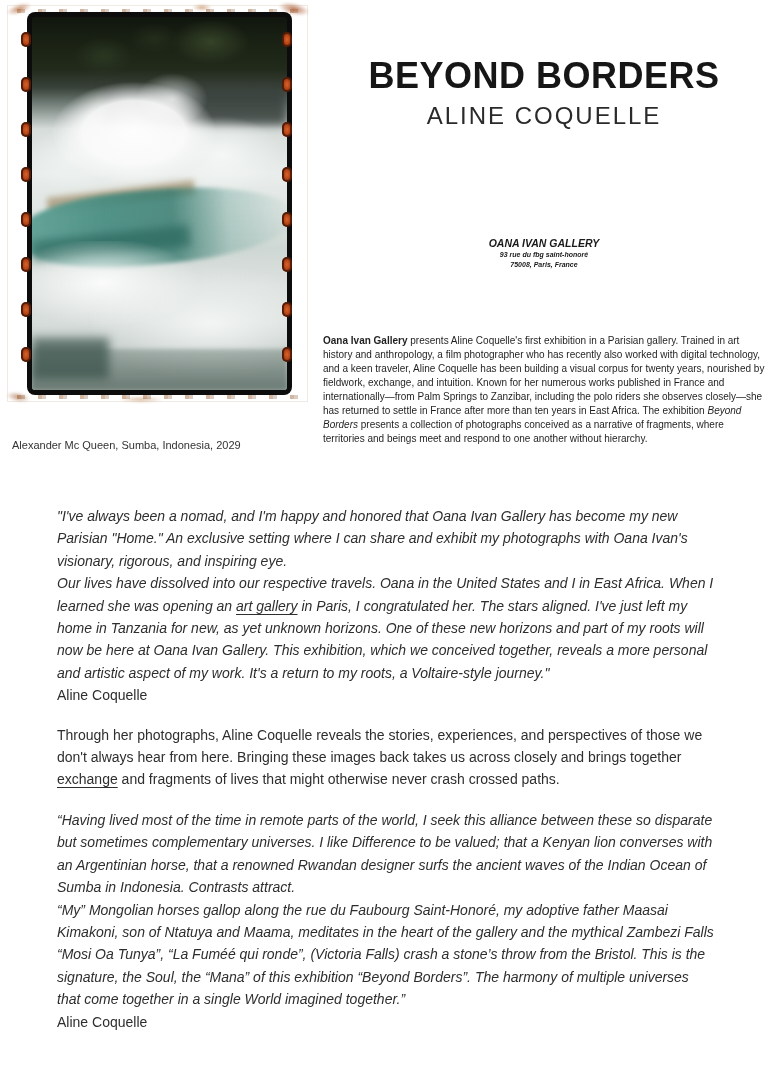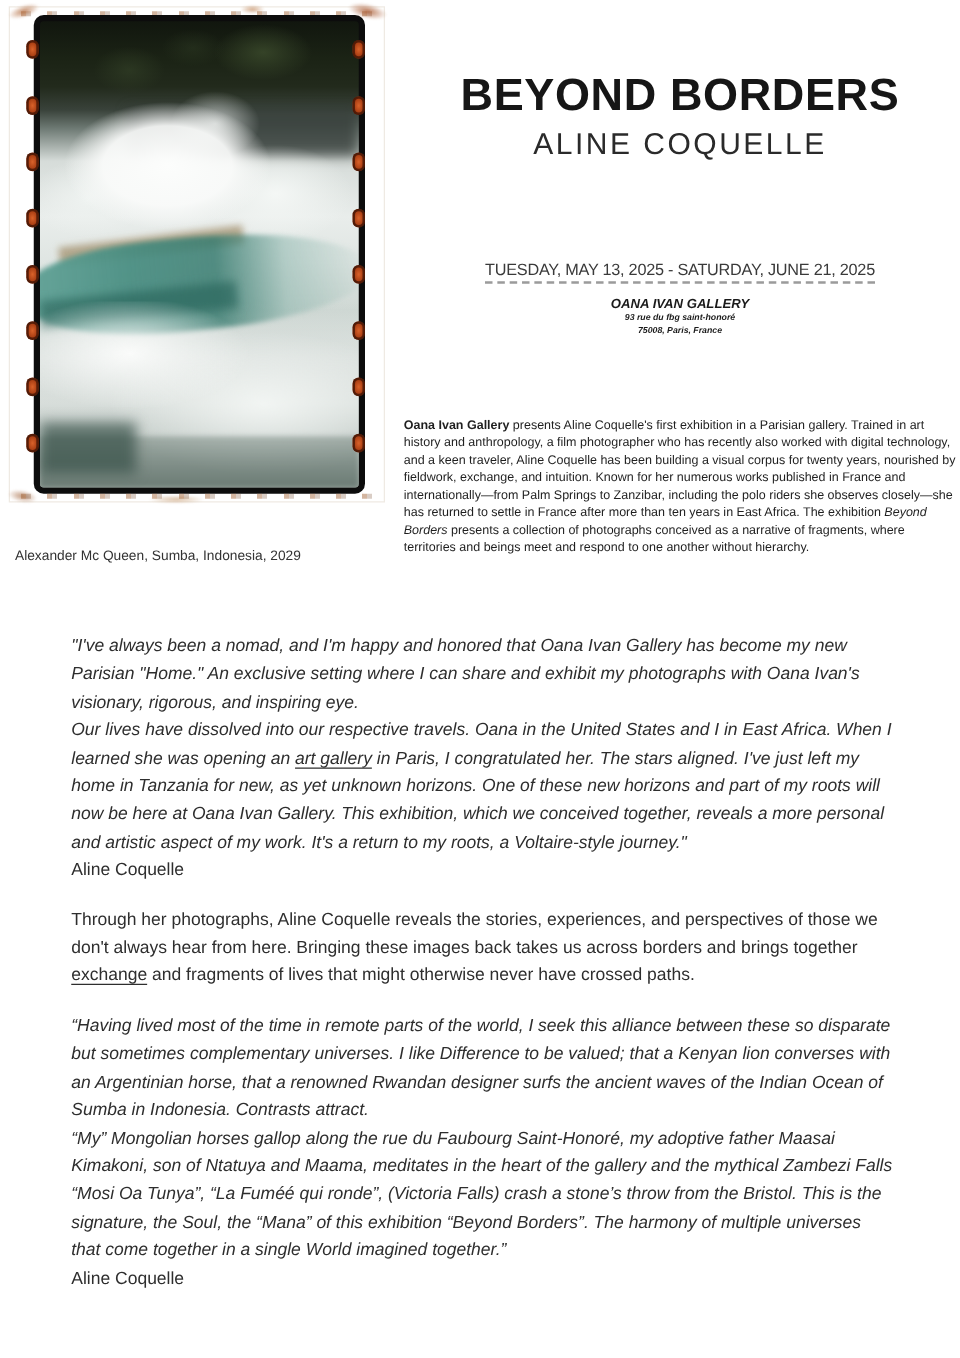--- a/index.html
+++ b/index.html
@@ -133,41 +133,38 @@
 
   <div class="caption">
     <br>
     <span>Alexander Mc Queen, Sumba, Indonesia, 2029</span>
   </div>
 
   <div class="hdr">
     <div class="title">BEYOND BORDERS</div>
     <div class="subtitle">ALINE COQUELLE</div>
   </div>
-  <div class="dates">
-    <span class="dates-text">TUESDAY, MAY 13, 2025 - SATURDAY, JUNE 21, 2025</span>
-  </div>
   <div class="gallery">
     <div class="gname">OANA IVAN GALLERY</div>
     <div class="gaddr">93 rue du fbg saint-honoré</div>
     <div class="gaddr">75008, Paris,  France</div>
   </div>
   <p class="intro">
     <strong>Oana Ivan Gallery</strong><span> presents Aline Coquelle's first exhibition in a Parisian gallery. Trained in art history and anthropology, a film photographer who has recently also worked with digital technology, and a keen traveler, Aline Coquelle has been building a visual corpus for twenty years, nourished by fieldwork, exchange, and intuition. Known for her numerous works published in France and internationally—from Palm Springs to Zanzibar, including the polo riders she observes closely—she has returned to settle in France after more than ten years in East Africa. The exhibition </span><em>Beyond Borders</em><span> presents a collection of photographs conceived as a narrative of fragments, where territories and beings meet and respond to one another without hierarchy.</span>
   </p>
 
   <div class="main-text">
     <p class="quote">
       <span>"I've always been a nomad, and I'm happy and honored that Oana Ivan Gallery has become my new Parisian "Home." An exclusive setting where I can share and exhibit my photographs with Oana Ivan's visionary, rigorous, and inspiring eye.</span><br>
       <span>Our lives have dissolved into our respective travels. Oana in the United States and I in East Africa. When I learned she was opening an </span><span class="sp-dotted">art gallery</span><span> in Paris, I congratulated her. The stars aligned. I've just left my home in Tanzania for new, as yet unknown horizons. One of these new horizons and part of my roots will now be here at Oana Ivan Gallery. This exhibition, which we conceived together, reveals a more personal and artistic aspect of my work. It's a return to my roots, a Voltaire-style journey."</span>
     </p>
     <p class="sig gap">Aline Coquelle</p>
 
     <p class="plain">
-      <span>Through her photographs, Aline Coquelle reveals the stories, experiences, and perspectives of those we don't always hear from here. Bringing these images back takes us across borders and brings together </span><span class="sp-dotted">exchange</span><span> and fragments of lives that might otherwise never have crossed paths.</span>
+      <span>Through her photographs, Aline Coquelle reveals the stories, experiences, and perspectives of those we don't always hear from here. Bringing these images back takes us across closely and brings together </span><span class="sp-dotted">exchange</span><span> and fragments of lives that might otherwise never crash crossed paths.</span>
     </p>
 
     <p class="quote">
       <span>“Having lived most of the time in remote parts of the world, I seek this alliance between these so disparate but sometimes complementary universes. I like Difference to be valued; that a Kenyan lion converses with an Argentinian horse, that a renowned Rwandan designer surfs the ancient waves of the Indian Ocean of Sumba in Indonesia. Contrasts attract.</span><br>
       <span>“My” Mongolian horses gallop along the rue du Faubourg Saint-Honoré, my adoptive father Maasai Kimakoni, son of Ntatuya and Maama, meditates in the heart of the gallery and the mythical Zambezi Falls “Mosi Oa Tunya”, “La Fuméé qui ronde”, (Victoria Falls) crash a stone’s throw from the Bristol. This is the signature, the Soul, the “Mana” of this exhibition “Beyond Borders”. The harmony of multiple universes that come together in a single World imagined together.”</span>
     </p>
     <p class="sig">Aline Coquelle</p>
   </div>
 
 </div>

